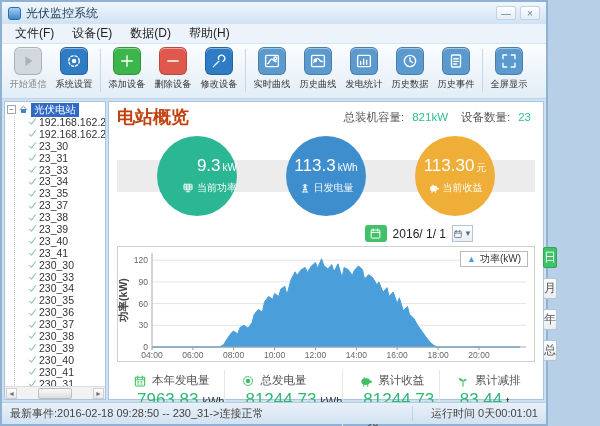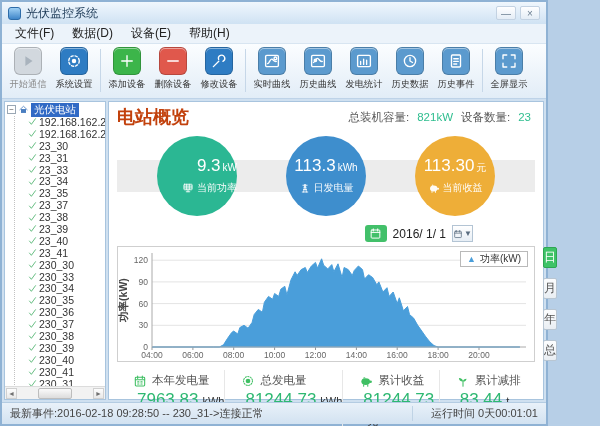--- a/index.html
+++ b/index.html
@@ -40,21 +40,21 @@
   .tree-item{display:flex;align-items:center;height:11.9px;padding-left:13px;cursor:default;white-space:nowrap}
   .tree-item svg{width:9px;height:9px;margin-right:2px;color:#1e9e46;flex:none}
   .hscroll{height:13px;flex:none;border-top:1px solid #dcdcdc;background:#f2f2f2;display:flex;align-items:center;padding:0 1px}
   .harrow{width:11px;height:11px;font-size:7px;color:#707070;display:flex;align-items:center;justify-content:center;border:1px solid #d0d0d0;background:linear-gradient(#fdfdfd,#e8e8e8)}
   .hthumb{width:34px;height:11px;margin:0 auto;border:1px solid #bdbdbd;border-radius:2px;background:linear-gradient(#fafafa,#dcdcdc)}
 
   
   .main{flex:1;background:#fff;border:1px solid #a8c4de;display:flex;flex-direction:column;padding:4px 8px 0;min-width:0}
   .header{display:flex;align-items:center;height:22px;flex:none}
   .page-title{font-size:18px;font-weight:bold;color:#c2410c}
-  .header-right{margin-left:auto;display:flex;gap:8px;font-size:11.5px;color:#555;padding-right:4px}
+  .header-right{margin-left:auto;display:flex;gap:13px;font-size:11.5px;color:#555;padding-right:4px}
   .hpair b{font-weight:normal}
   .green-val{color:#2fbe8f;margin-left:8px}
 
   
   .gauges{position:relative;height:92px;margin:2px 0;flex:none}
   .band{position:absolute;left:0;right:0;top:30px;height:32px;background:#ececec}
   .gauge-row{position:relative;display:flex;justify-content:space-between;padding:0 40px}
   .gauge{width:80px;height:80px;border-radius:50%;color:#fff;display:flex;flex-direction:column;align-items:center;justify-content:center;margin-top:6px;text-align:center}
   .gauge-val{font-size:17px;line-height:18px}
   .gauge-val .unit{font-size:10px;margin-left:2px}
@@ -102,22 +102,22 @@
     <div class="appicon"></div>
     <span class="apptitle">光伏监控系统</span>
     <div class="winbtns">
       <div class="winbtn">—</div>
       <div class="winbtn">×</div>
     </div>
   </div>
 
   <div class="menubar">
     <span class="menu-item">文件(F)</span>
+    <span class="menu-item">设备(E)</span>
     <span class="menu-item">数据(D)</span>
-    <span class="menu-item">设备(E)</span>
     <span class="menu-item">帮助(H)</span>
   </div>
 
   <div class="toolbar" id="toolbar">
       <div class="tbtn disabled">
         <div class="box" style="background:#d2d8de;color:#a9b3bd">
           <svg class="ic" viewBox="0 0 24 24">
             <path d="M8.5 5.5l9.5 6.5-9.5 6.5z" class="f"></path>
           </svg>
         </div>

